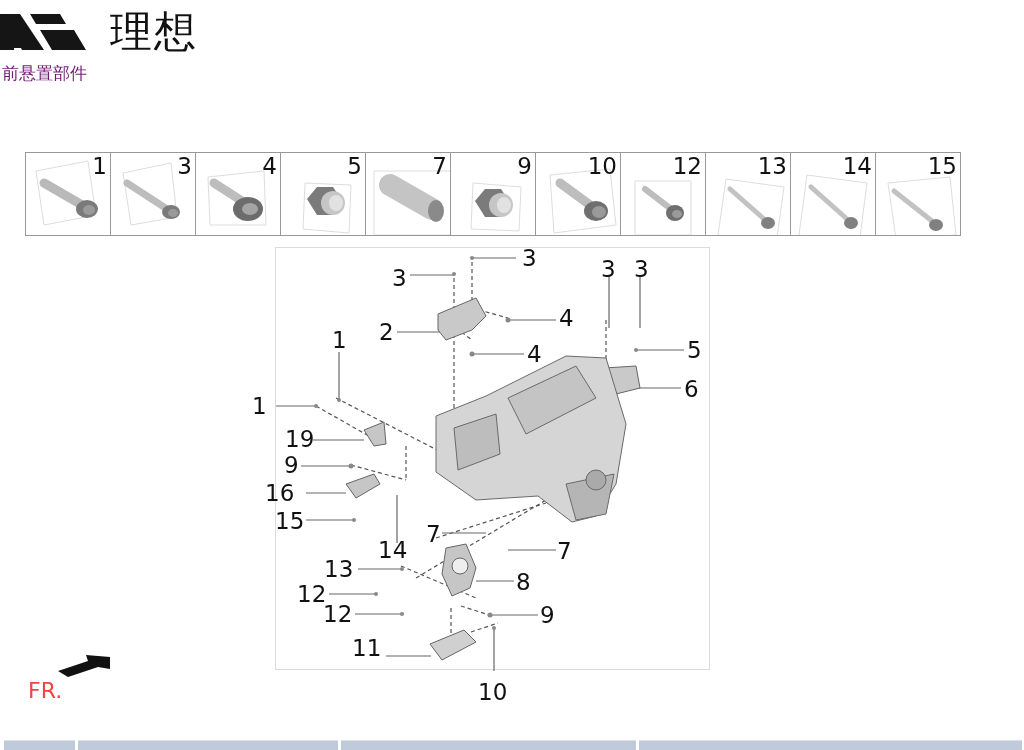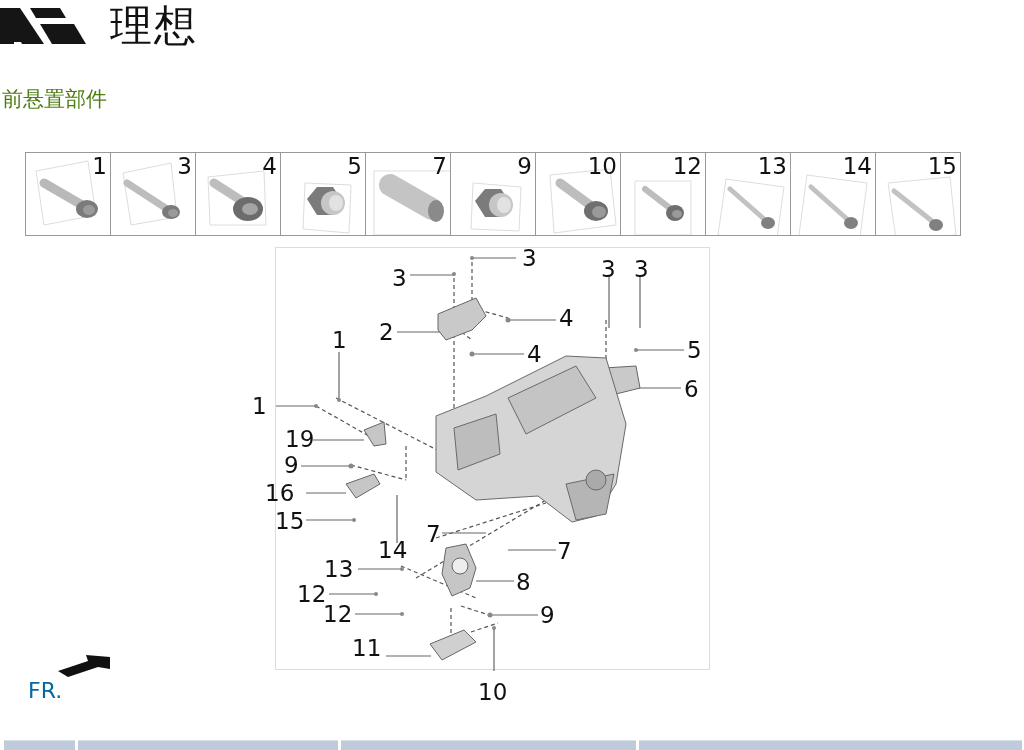--- a/index.html
+++ b/index.html
@@ -1,34 +1,34 @@
 <!DOCTYPE html>
 <html><head>
 <meta charset="utf-8">
 <style>
   html, body { margin:0; padding:0; background:#ffffff; }
   body { width:1024px; height:750px; position:relative; overflow:hidden;
          font-family:"DejaVu Sans", sans-serif; color:#111; }
-  .logo { position:absolute; left:0; top:4px; width:240px; height:46px; }
+  .logo { position:absolute; left:0; top:10px; width:240px; height:46px; }
   .logo svg { position:absolute; left:0; top:2px; }
   .brand { position:absolute; left:110px; top:-6px; font-size:42px; letter-spacing:2px; color:#111; }
-  .section-title { position:absolute; left:2px; top:85px; font-size:21px; color:#4d7c0f; }
+  .section-title { position:absolute; left:2px; top:62px; font-size:17px; color:#701a75; }
 
   .thumbs { position:absolute; left:25px; top:152px; height:82px; display:flex;
             border-top:1px solid #999; border-bottom:1px solid #999; border-left:1px solid #999; }
   .thumb { width:84px; height:82px; border-right:1px solid #999; position:relative; background:#fff; }
   .thumb .num { position:absolute; right:3px; top:0px; font-size:23px; line-height:26px; color:#111; }
   .thumb svg { position:absolute; left:0; top:0; }
 
   .diagram { position:absolute; left:275px; top:247px; width:435px; height:423px;
              border:1px solid #dcdcdc; box-sizing:border-box; background:#fff; }
   .diagram svg { position:absolute; left:0; top:0; }
   .callout { position:absolute; font-size:23px; line-height:24px; color:#111; }
 
-  .fr { position:absolute; left:28px; top:678px; font-size:22px; color:#0369a1; }
+  .fr { position:absolute; left:28px; top:678px; font-size:22px; color:#ef4444; }
   .fr-arrow { position:absolute; left:58px; top:655px; }
 
   .table-header { position:absolute; top:740px; left:0; width:1024px; height:10px; }
   .th { position:absolute; top:0; height:10px; background:#bfcbdb; border-top:1px solid #d8e0ea; }
 </style>
 </head>
 <body>
 
 <div class="logo">
   <svg width="100" height="40" viewBox="0 0 100 40">

